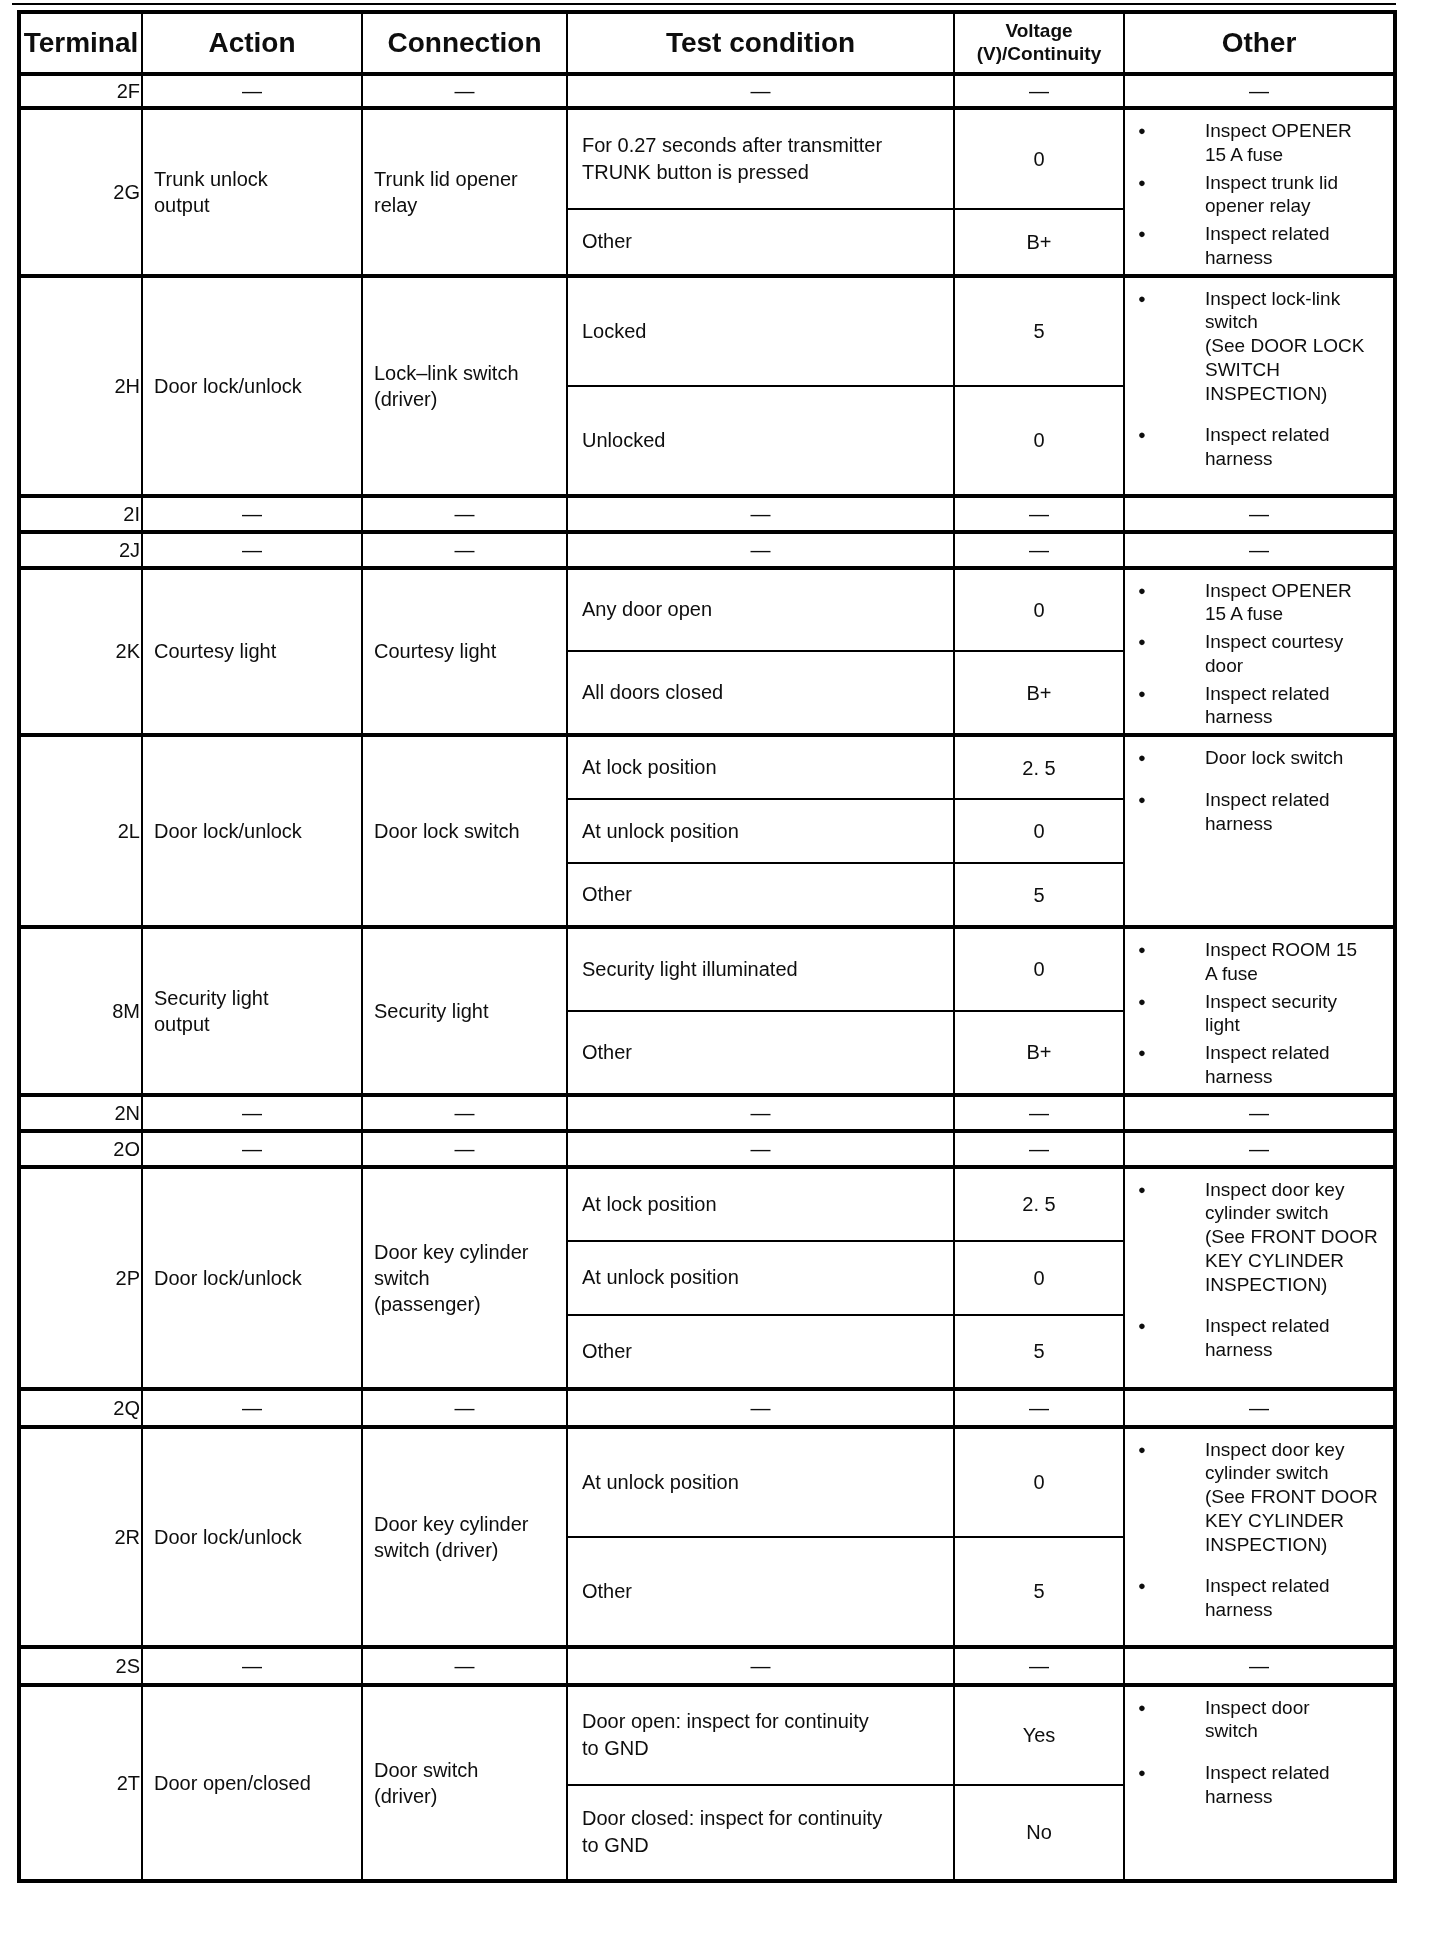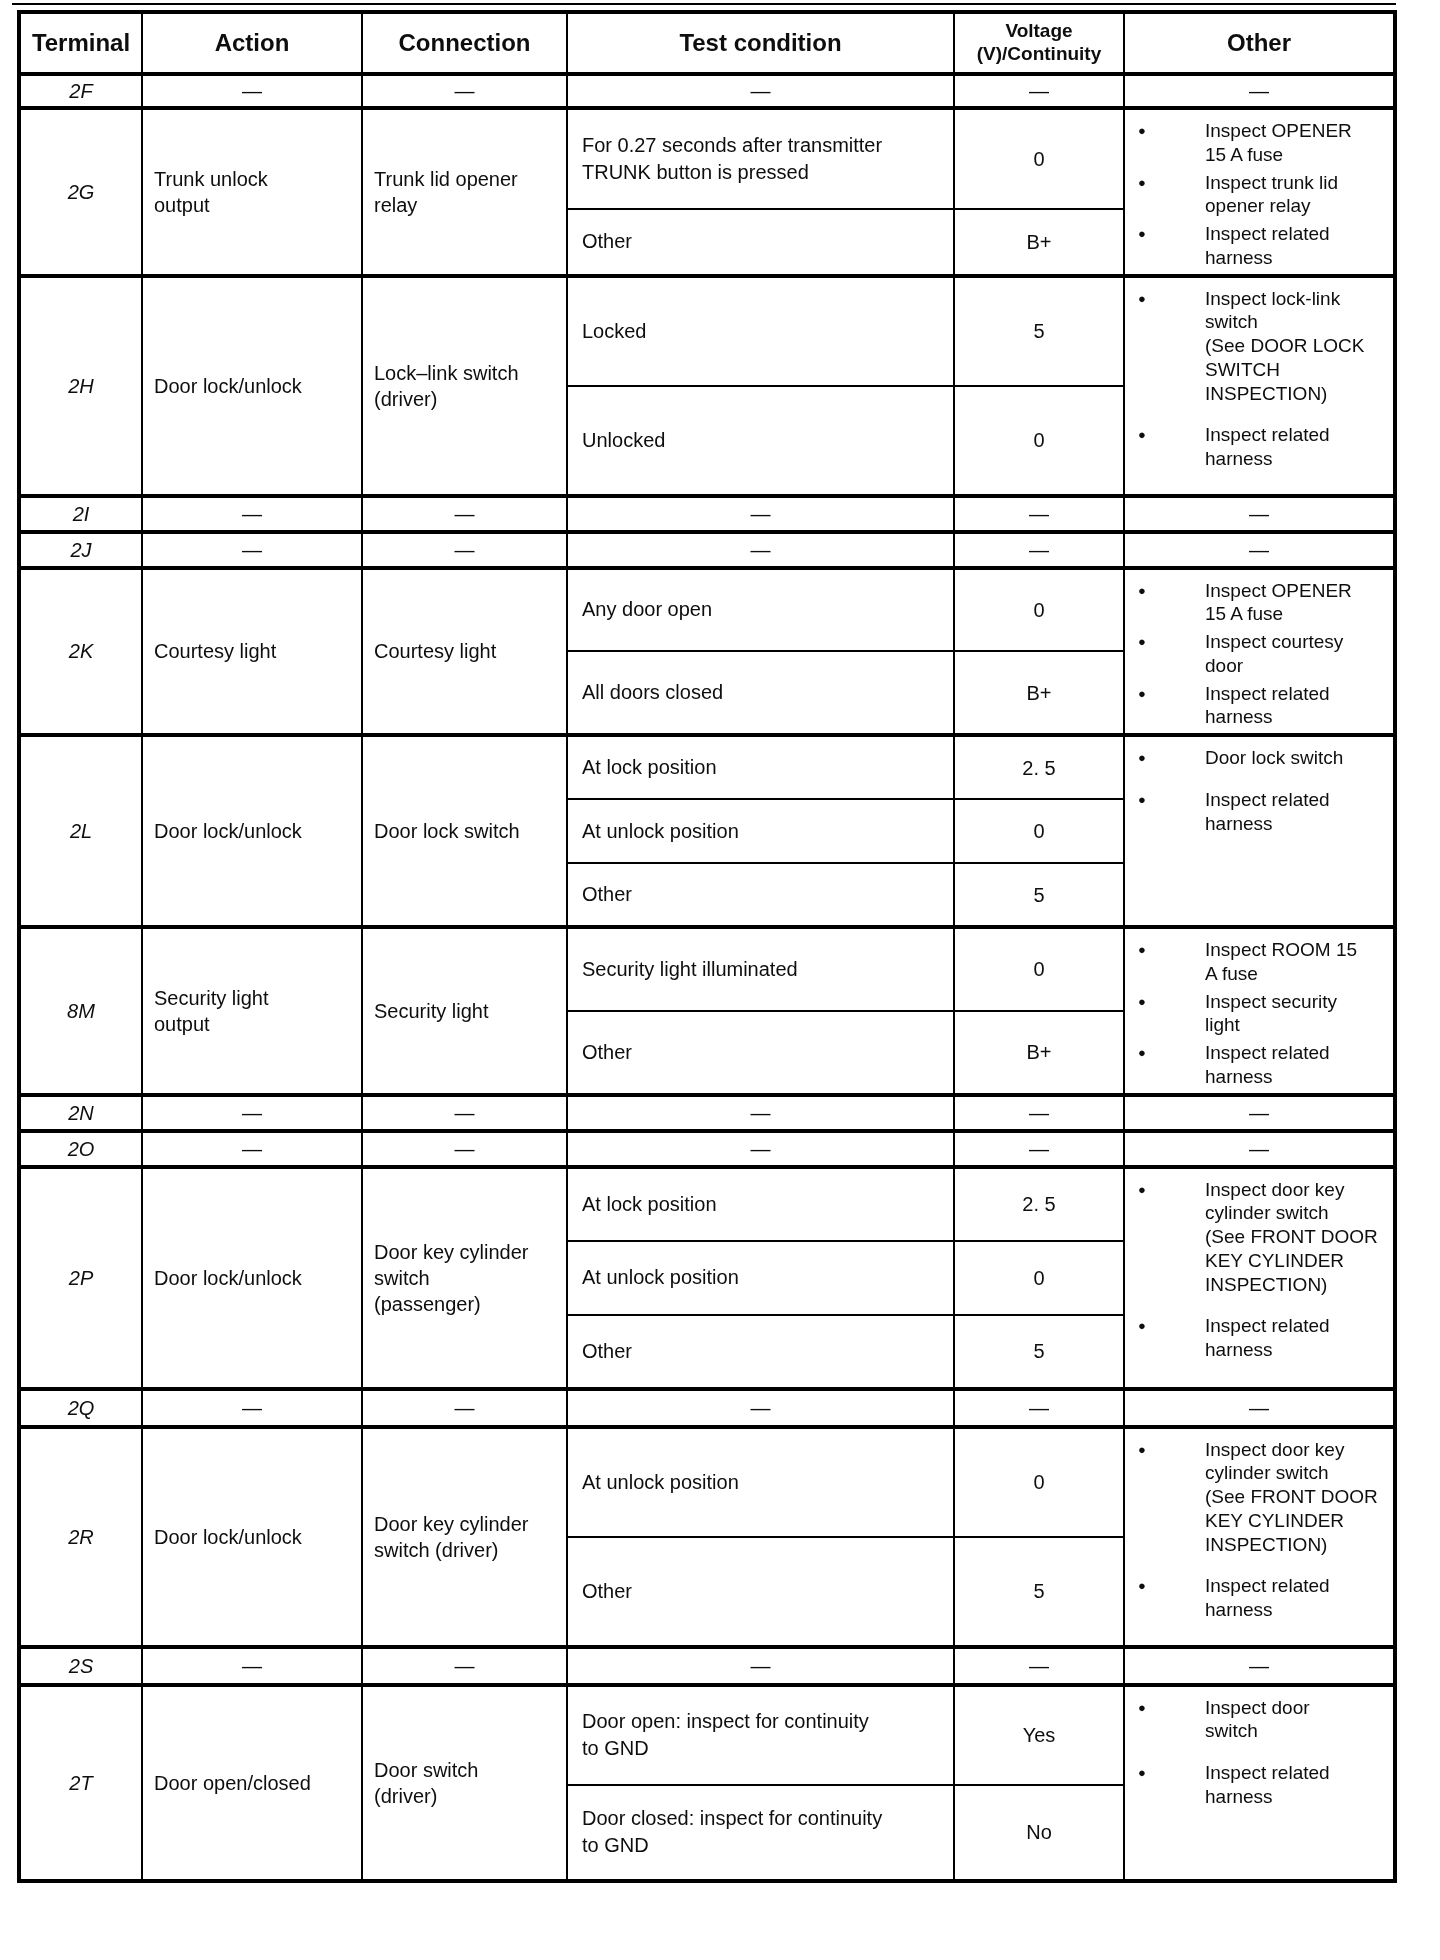--- a/index.html
+++ b/index.html
@@ -19,32 +19,32 @@
     position:absolute; top:10px; left:17px;
     width:1376px;
     border-collapse:collapse;
     table-layout:fixed;
     border:4px solid #000;
     background:#fff;
   }
   td, th { border:2px solid #000; overflow:hidden; }
   thead th {
     border-bottom:4px solid #000;
-    font-size:24px; font-weight:bold;
+    font-size:28px; font-weight:bold;
     text-align:center; vertical-align:middle;
     white-space:pre-line; line-height:1.2;
     padding:4px 2px;
   }
   th.h-volt { font-size:19px;margin-left:36px; }
   tr.group > td { border-top:4px solid #000; }
   td {
     font-size:20px; vertical-align:middle;
     line-height:1.3;
   }
-  .c-term { text-align:center;font-style:italic; }
+  .c-term { text-align:right; }
   .c-sig, .c-con {
     padding:4px 6px 4px 11px;
     white-space:pre-line;
   }
   .c-test {
     padding:4px 10px 4px 14px;
     white-space:pre-line;
     line-height:1.35;
   }
   .c-volt { text-align:center; }

